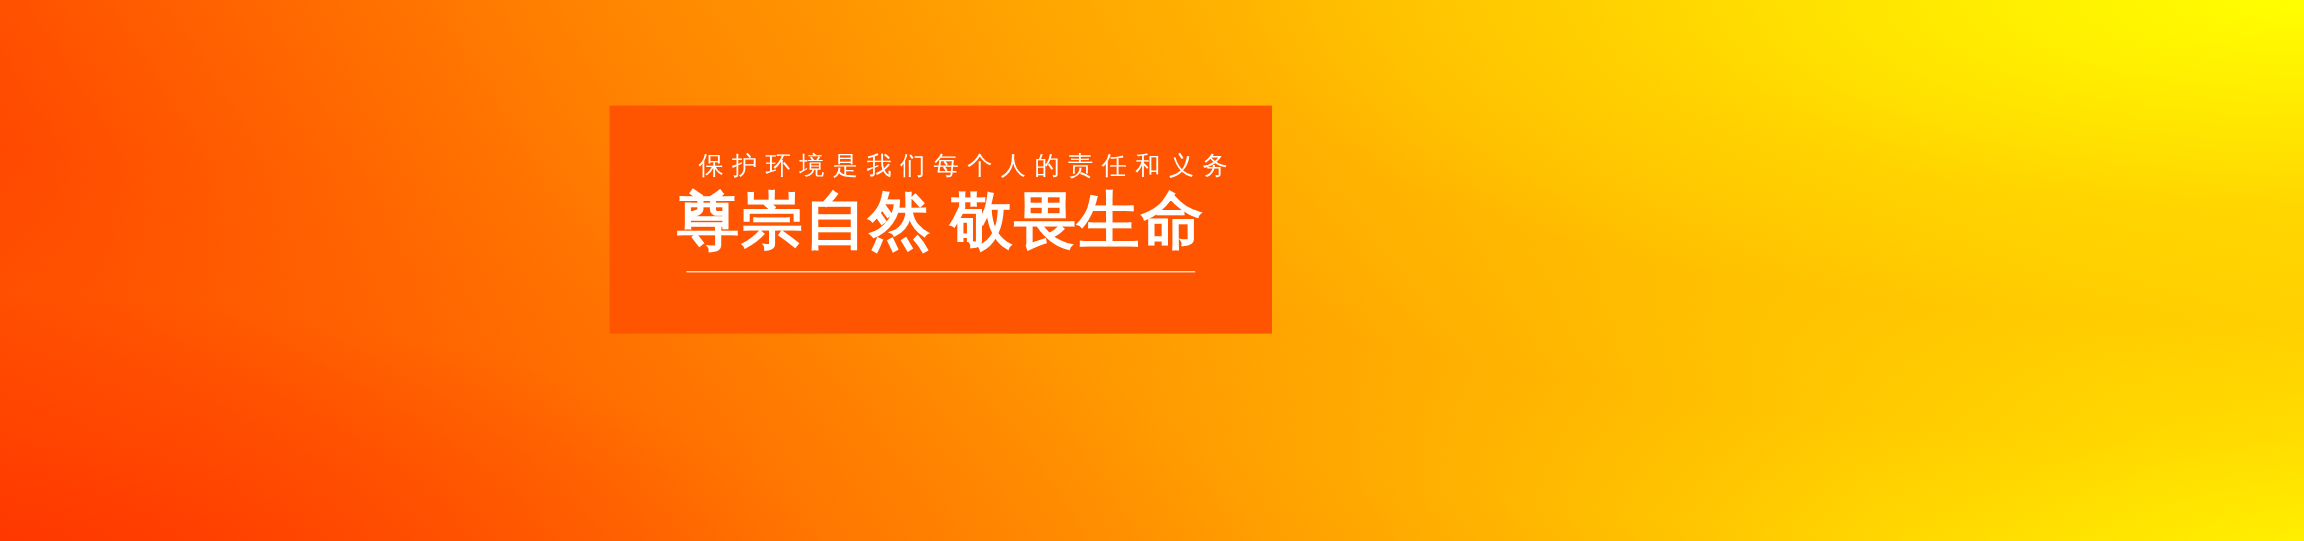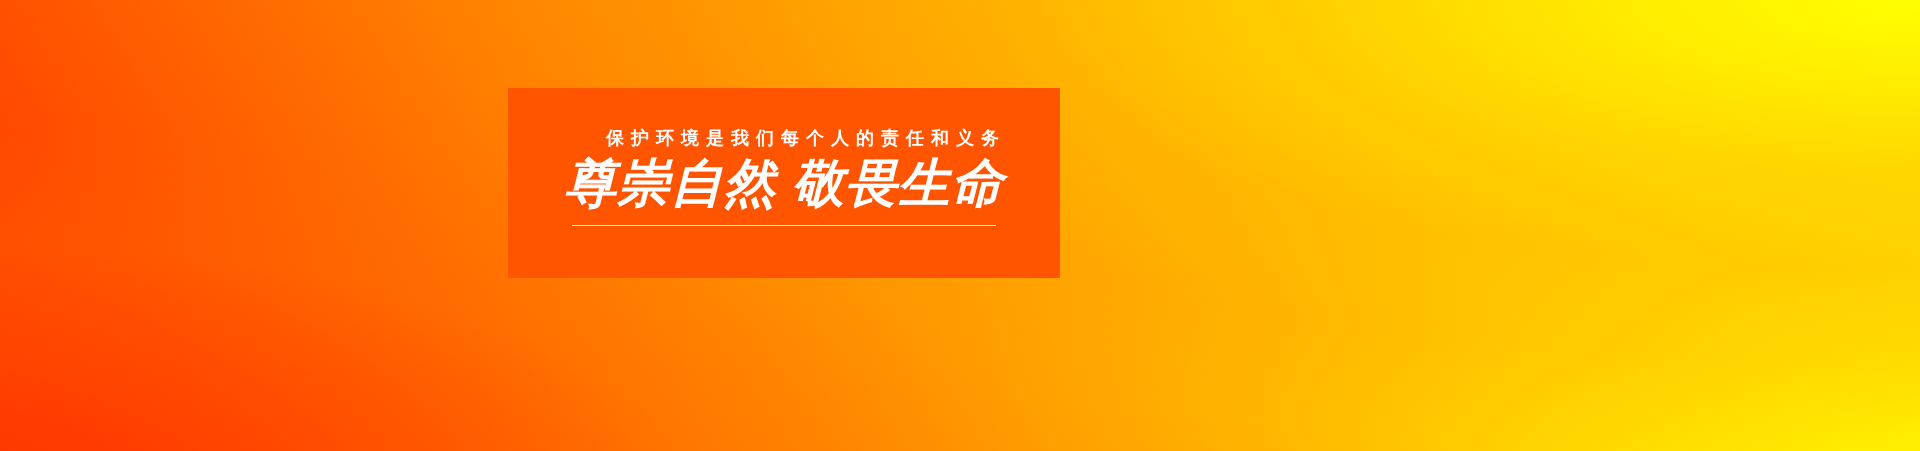--- a/index.html
+++ b/index.html
@@ -65,39 +65,38 @@
     display: flex;
     flex-direction: column;
     align-items: center;
     justify-content: center;
     box-sizing: border-box;
     padding: 0 18px;
   }
 
   .subtitle-cn {
     color: #ffffff;
-    font-size: 18px;
+    font-size: 21px;
     line-height: 1;
     letter-spacing: 7px;
     text-indent: 7px;
-    font-weight: 700;
+    font-weight: 400;
     white-space: nowrap;
     margin-bottom: 9px;
     margin-left: 37px;
   }
 
   .headline-cn {
     color: #ffffff;
     font-size: 52px;
     line-height: 1.06;
     font-weight: 700;
     letter-spacing: 1px;
     white-space: nowrap;
     margin: 0;
-    font-style: italic;
   }
 
   .divider {
     width: 424px;
     height: 1px;
     background: rgba(255,255,255,0.92);
     margin: 13px 0 11px 0;
   }
 
   .tagline-en {

